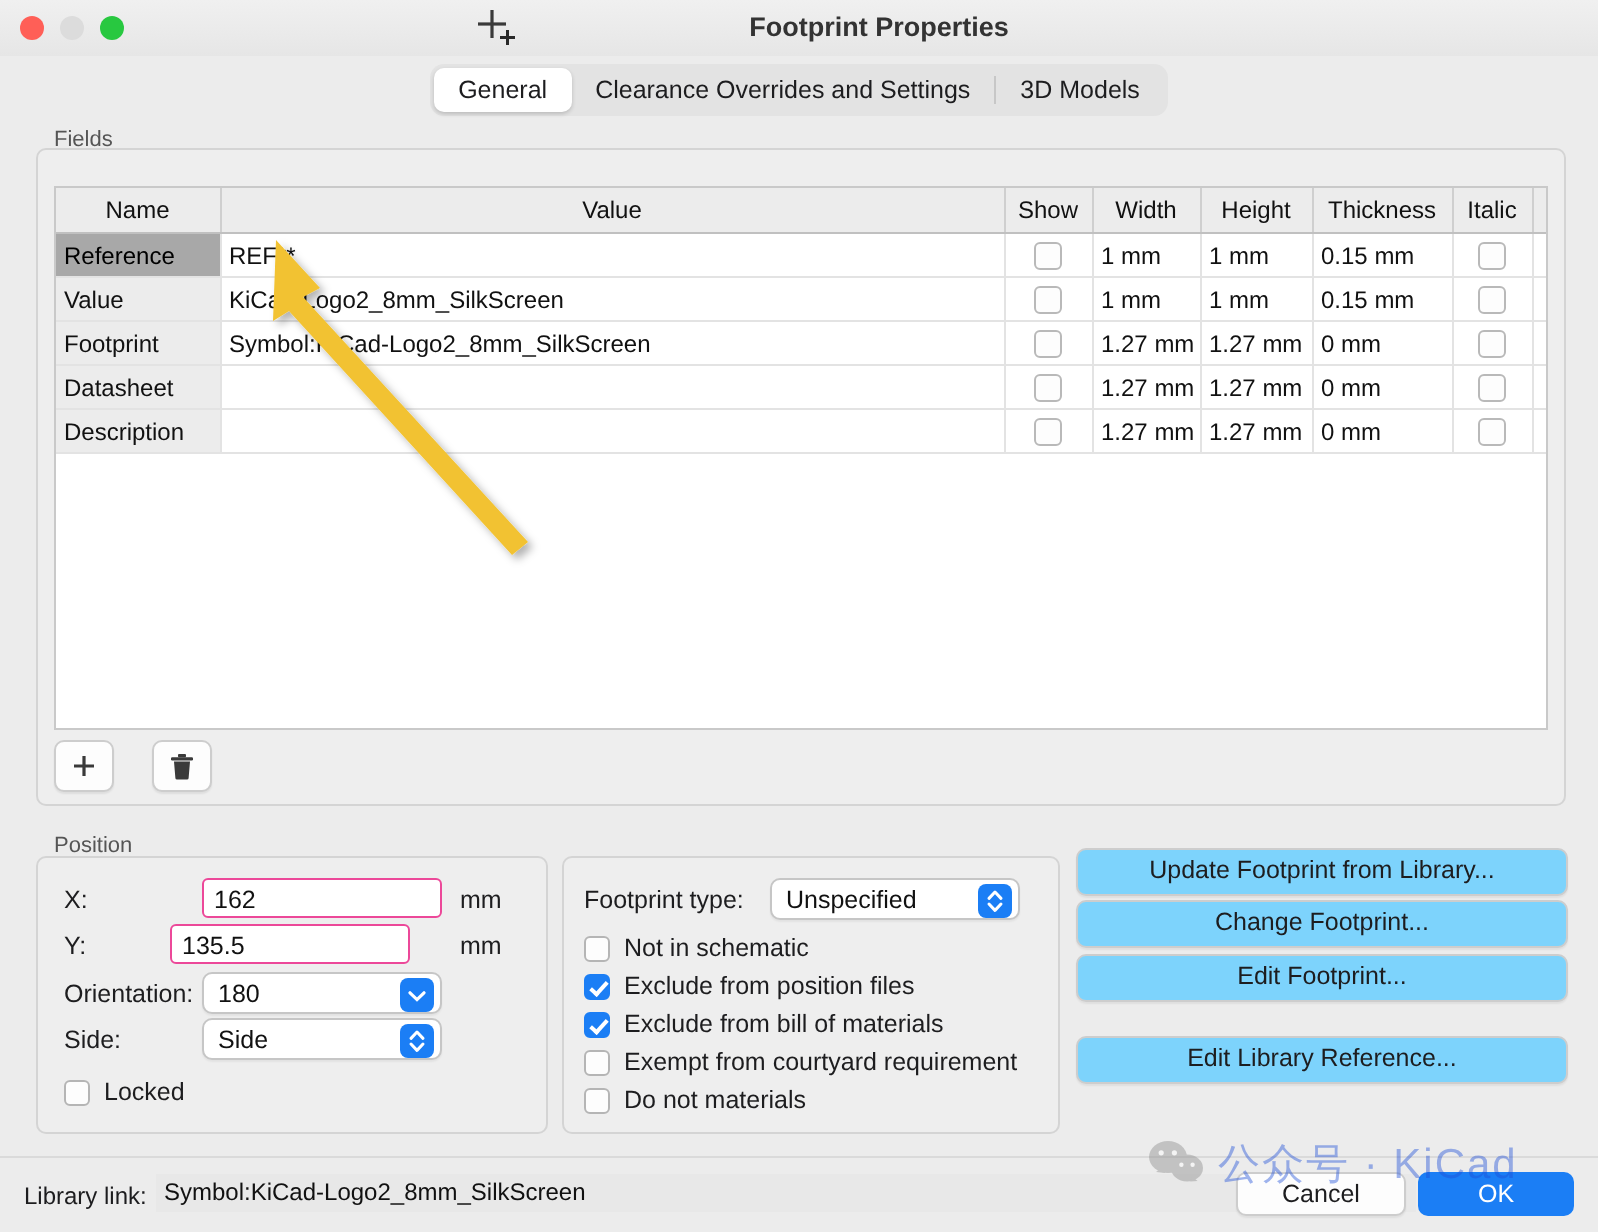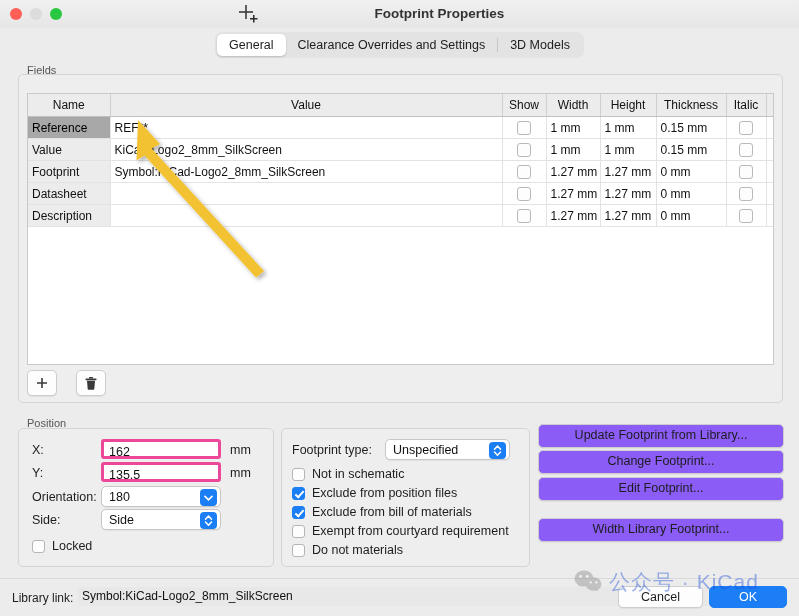--- a/index.html
+++ b/index.html
@@ -186,21 +186,21 @@
   #position-label { left: 27px; top: 417px; }
 
   .row-lbl {
     position: absolute;
     font-size: 12.5px;
     color: #1d1d1f;
   }
   .txtinput {
     position: absolute;
     background: #ffffff;
-    border: 3px solid #ec4899;
+    border: 1px solid #ec4899;
     border-radius: 3px;
     height: 20px;
     line-height: 20px;
     padding: 0 5px;
     font-size: 12.5px;
     color: #111;
     box-sizing: border-box;
   }
   .unit {
     position: absolute;
@@ -282,21 +282,21 @@
     width: 247px; height: 137px;
   }
   #attr-label { left: 290px; top: 436px; }
 
   
   .bigbtn {
     position: absolute;
     left: 538px;
     width: 244px;
     height: 22px;
-    background: #8b5cf6;
+    background: #7dd3fc;
     border: 1px solid #cdcdcd;
     border-radius: 5px;
     box-shadow: 0 1px 1px rgba(0,0,0,.06);
     font-size: 12.5px;
     color: #1d1d1f;
     text-align: center;
     line-height: 21px;
   }
 
   
@@ -499,21 +499,21 @@
 </div>
 
 <div class="grouplabel" id="position-label">Position</div>
 <div class="groupbox" id="position-box"></div>
 
 <div class="row-lbl" style="left:32px; top:443px;">X:</div>
 <div class="txtinput" style="left:101px; top:439px; width:120px;">162</div>
 <div class="unit" style="left:230px; top:443px;">mm</div>
 
 <div class="row-lbl" style="left:32px; top:466px;">Y:</div>
-<div class="txtinput" style="left:101px; top:462px; width:120px;">135.5</div>
+<div class="txtinput" style="left:85px; top:462px; width:120px;">135.5</div>
 <div class="unit" style="left:230px; top:466px;">mm</div>
 
 <div class="row-lbl" style="left:32px; top:490px;">Orientation:</div>
 <div class="combo" style="left:101px; top:486px; width:120px;">
   <span>180</span>
   <span class="chev">
     <svg width="9" height="6" viewBox="0 0 9 6">
         <path d="M1 1.4 L4.5 4.8 L8 1.4" stroke="#fff" stroke-width="1.6" fill="none" stroke-linecap="round"></path>
       </svg>
   </span>
@@ -566,21 +566,21 @@
   <span>Exempt from courtyard requirement</span>
 </div>
 <div class="chkrow" style="left:292px; top:543px;">
   <span class="chkbox"></span>
   <span>Do not materials</span>
 </div>
 
 <div class="bigbtn" style="top:424px;">Update Footprint from Library...</div>
 <div class="bigbtn" style="top:450px;">Change Footprint...</div>
 <div class="bigbtn" style="top:477px;">Edit Footprint...</div>
-<div class="bigbtn" style="top:518px;">Width Library Footprint...</div>
+<div class="bigbtn" style="top:518px;">Edit Library Reference...</div>
 
 <div class="bottombar"></div>
 <div id="liblink-label">Library link:</div>
 <div id="liblink-value">Symbol:KiCad-Logo2_8mm_SilkScreen</div>
 <div class="dlgbtn" id="btn-cancel">Cancel</div>
 <div class="dlgbtn" id="btn-ok">OK</div>
 
 <div class="watermark">
   <svg width="30" height="26" viewBox="0 0 30 26">
     <ellipse cx="11" cy="9.5" rx="9.5" ry="8" fill="#8a8a8a"></ellipse>

